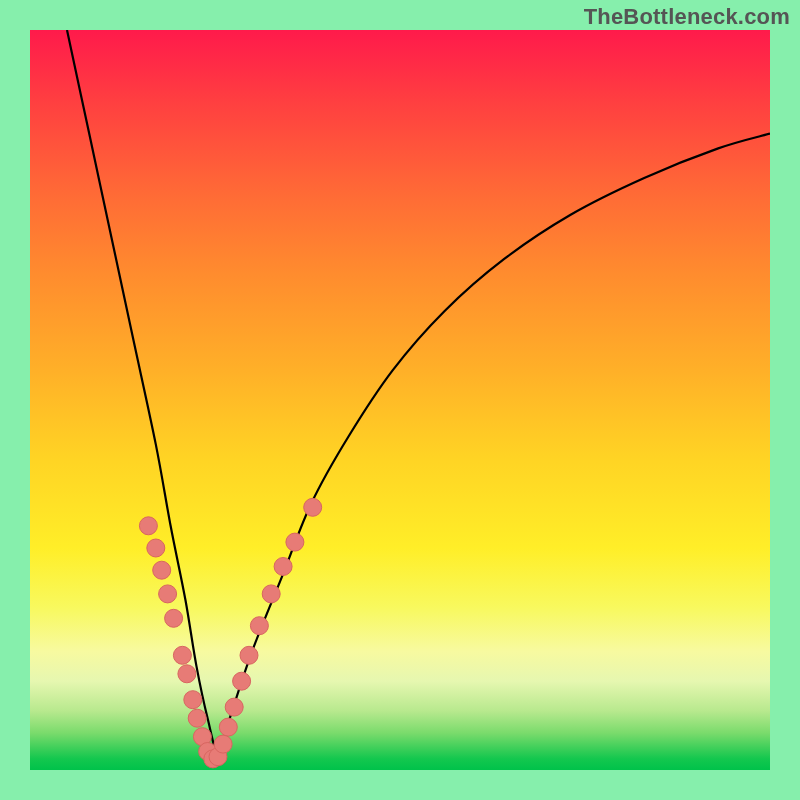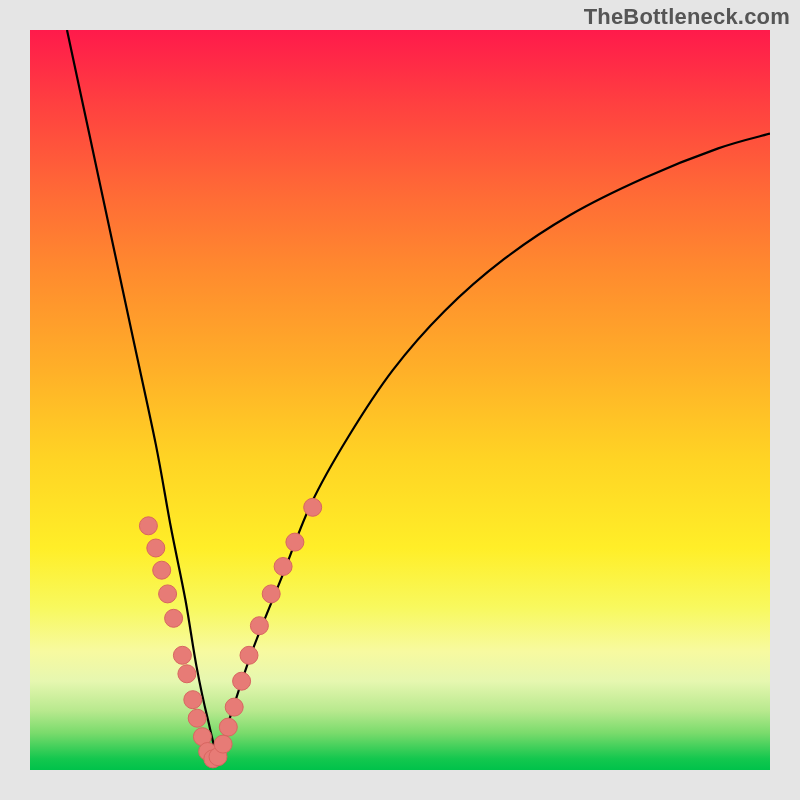--- a/index.html
+++ b/index.html
@@ -10,21 +10,21 @@
     overflow: hidden;
     background: #000;
     font-family: Arial, Helvetica, sans-serif;
   }
   .frame {
     position: absolute;
     top: 0;
     left: 0;
     width: 800px;
     height: 800px;
-    background: #e5e5e5;
+    background: #86efac;
   }
   .plot-area {
     position: absolute;
     top: 30px;
     left: 30px;
     width: 740px;
     height: 740px;
     background: linear-gradient(
       to bottom,
       #ff1a4b 0%,

